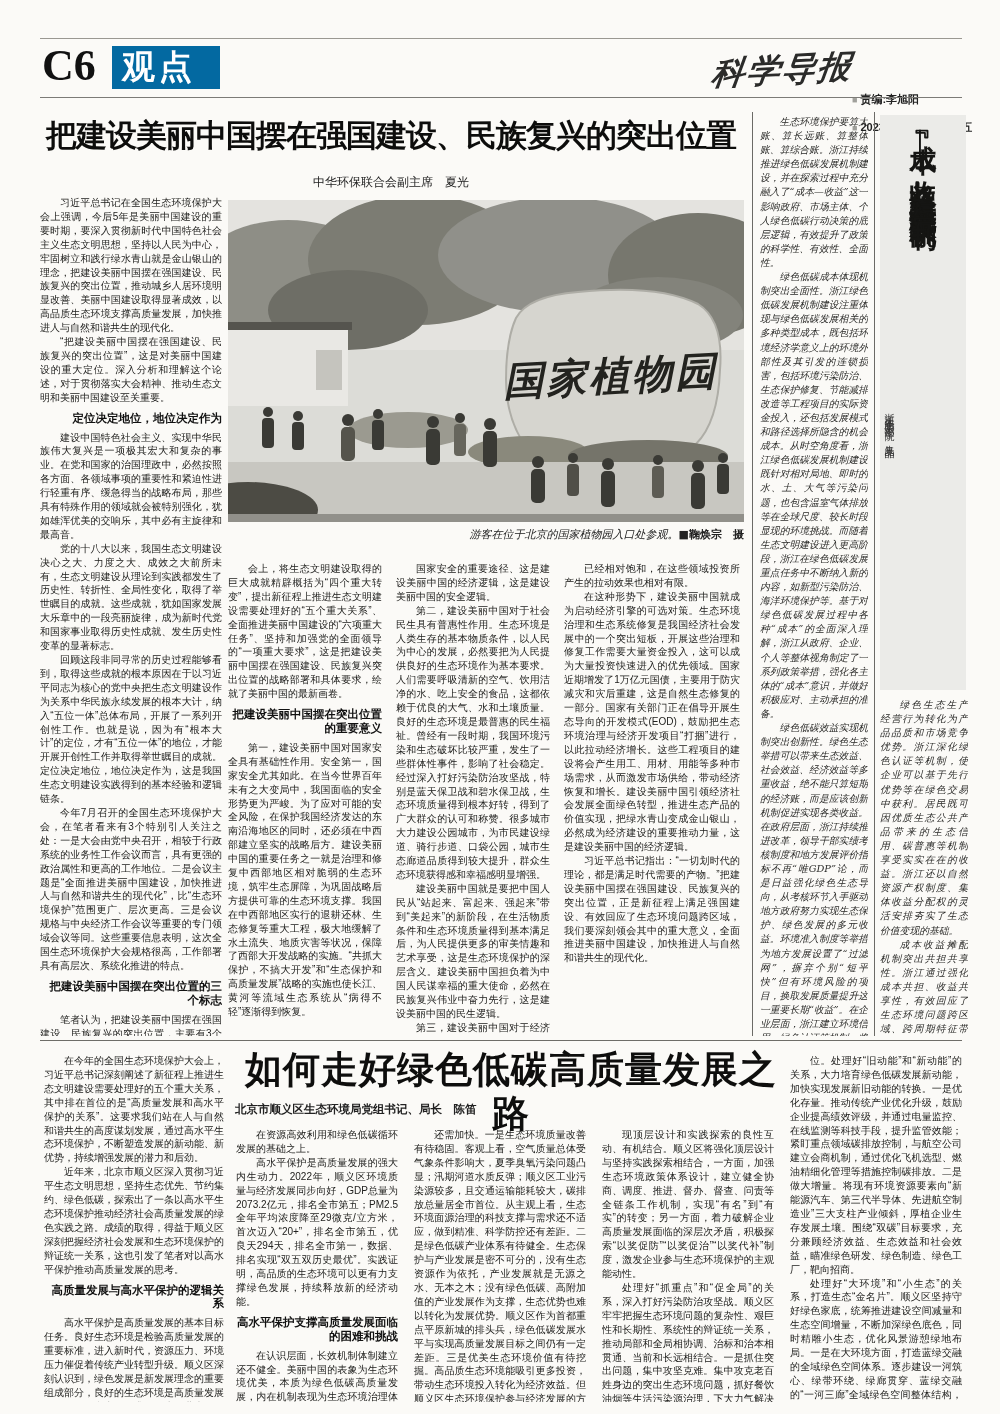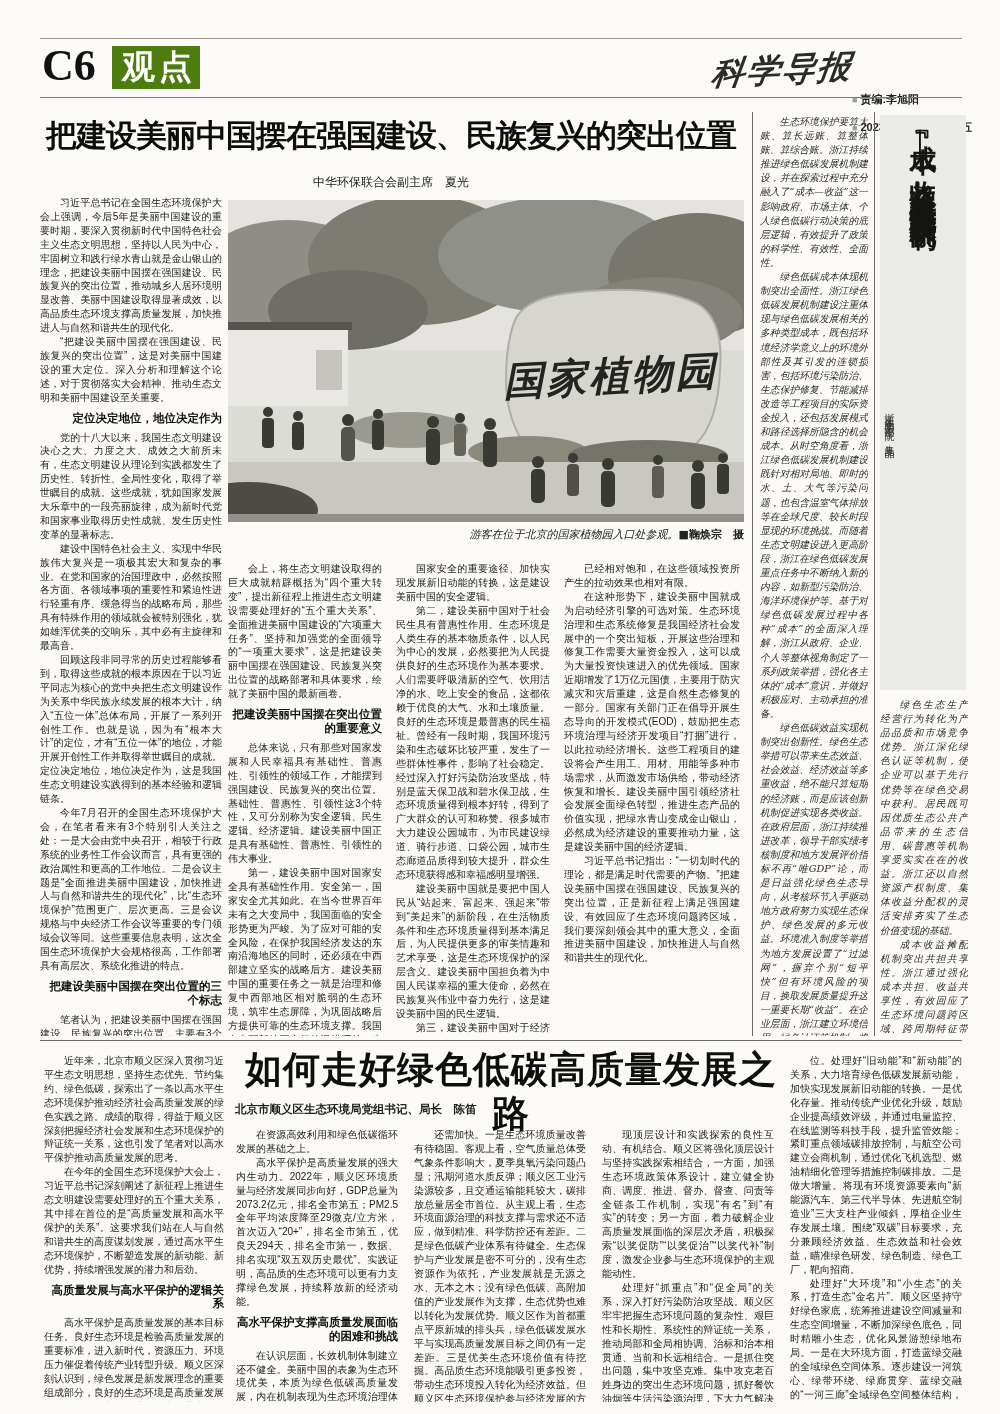--- a/index.html
+++ b/index.html
@@ -8,22 +8,22 @@
     background:#fbfaf7;color:#1b1b1a;
     font-family:"Liberation Sans",sans-serif;
     overflow:hidden;
   }
   .abs{position:absolute;}
   .hrule{position:absolute;background:#9a9892;height:1px;}
   .vrule{position:absolute;background:#6b6a66;width:1px;}
 
   
   .page-no{left:42px;top:44px;font-family:"Liberation Serif",serif;font-size:44px;font-weight:bold;color:#111;line-height:1;}
-  .section-badge{left:112px;top:46px;background:#4d7c0f;color:#fff;
-    font-size:33px;font-weight:bold;letter-spacing:4px;padding:4px 4px 6px 10px;line-height:1;}
+  .section-badge{left:112px;top:46px;background:#0369a1;color:#fff;
+    font-size:33px;font-weight:bold;letter-spacing:4px;padding:4px 24px 6px 10px;line-height:1;}
   .masthead{left:712px;top:48px;font-family:"DejaVu Serif",serif;font-style:italic;font-weight:bold;
     font-size:33px;color:#2b2b2a;transform:skewX(-10deg) rotate(-3deg);letter-spacing:2px;}
   .ed-block{left:852px;top:52px;font-size:11px;font-weight:bold;color:#222;line-height:27px;margin-top:34px;}
   .sq{color:#a0a09b;font-size:9px;margin-right:3px;}
 
   
   .main-headline{left:40px;top:116px;width:702px;text-align:center;
     font-size:31px;font-weight:900;letter-spacing:-1px;color:#0d0d0c;line-height:1.3;}
   .main-byline{left:40px;top:174px;width:702px;text-align:center;font-size:12px;font-weight:normal;color:#222;}
   .colbox{position:absolute;overflow:hidden;text-align:justify;font-size:10px;line-height:13.9px;color:#21211f;}
@@ -65,22 +65,22 @@
 </div>
 <div class="hrule" style="left:40px;top:97px;width:922px;background:#7c7b77;"></div>
 
 <div class="abs main-headline">把建设美丽中国摆在强国建设、民族复兴的突出位置</div>
 <div class="abs main-byline">中华环保联合会副主席　夏光</div>
 
 <div class="colbox" style="left:40px;top:196px;width:182px;height:840px;">
     <p class="para">习近平总书记在全国生态环境保护大会上强调，今后5年是美丽中国建设的重要时期，要深入贯彻新时代中国特色社会主义生态文明思想，坚持以人民为中心，牢固树立和践行绿水青山就是金山银山的理念，把建设美丽中国摆在强国建设、民族复兴的突出位置，推动城乡人居环境明显改善、美丽中国建设取得显著成效，以高品质生态环境支撑高质量发展，加快推进人与自然和谐共生的现代化。</p>
     <p class="para">“把建设美丽中国摆在强国建设、民族复兴的突出位置”，这是对美丽中国建设的重大定位。深入分析和理解这个论述，对于贯彻落实大会精神、推动生态文明和美丽中国建设至关重要。</p>
     <p class="subhead">定位决定地位，地位决定作为</p>
+    <p class="para">建设中国特色社会主义、实现中华民族伟大复兴是一项极其宏大和复杂的事业。在党和国家的治国理政中，必然按照各方面、各领域事项的重要性和紧迫性进行轻重有序、缓急得当的战略布局，那些具有特殊作用的领域就会被特别强化，犹如雄浑优美的交响乐，其中必有主旋律和最高音。</p>
     <p class="para">党的十八大以来，我国生态文明建设决心之大、力度之大、成效之大前所未有，生态文明建设从理论到实践都发生了历史性、转折性、全局性变化，取得了举世瞩目的成就。这些成就，犹如国家发展大乐章中的一段亮丽旋律，成为新时代党和国家事业取得历史性成就、发生历史性变革的显著标志。</p>
-    <p class="para">建设中国特色社会主义、实现中华民族伟大复兴是一项极其宏大和复杂的事业。在党和国家的治国理政中，必然按照各方面、各领域事项的重要性和紧迫性进行轻重有序、缓急得当的战略布局，那些具有特殊作用的领域就会被特别强化，犹如雄浑优美的交响乐，其中必有主旋律和最高音。</p>
     <p class="para">回顾这段非同寻常的历史过程能够看到，取得这些成就的根本原因在于以习近平同志为核心的党中央把生态文明建设作为关系中华民族永续发展的根本大计，纳入“五位一体”总体布局，开展了一系列开创性工作。也就是说，因为有“根本大计”的定位，才有“五位一体”的地位，才能开展开创性工作并取得举世瞩目的成就。定位决定地位，地位决定作为，这是我国生态文明建设实践得到的基本经验和逻辑链条。</p>
     <p class="para">今年7月召开的全国生态环境保护大会，在笔者看来有3个特别引人关注之处：一是大会由党中央召开，相较于行政系统的业务性工作会议而言，具有更强的政治属性和更高的工作地位。二是会议主题是“全面推进美丽中国建设，加快推进人与自然和谐共生的现代化”，比“生态环境保护”范围更广、层次更高。三是会议规格与中央经济工作会议等重要的专门领域会议等同。这些重要信息表明，这次全国生态环境保护大会规格很高，工作部署具有高层次、系统化推进的特点。</p>
     <p class="subhead">把建设美丽中国摆在突出位置的三个标志</p>
     <p class="para">笔者认为，把建设美丽中国摆在强国建设、民族复兴的突出位置，主要有3个标志：</p>
   </div>
 
 <div class="abs photo">
   <svg width="516" height="322" viewBox="0 0 516 322">
     <rect x="0" y="0" width="516" height="322" fill="#dcdcd7"></rect>
     <rect x="0" y="0" width="516" height="150" fill="#e4e3df"></rect>
@@ -138,25 +138,24 @@
     <rect x="0" y="314" width="516" height="8" fill="#91908a"></rect>
   </svg>
 </div>
 <div class="abs photo-caption">
   <span>游客在位于北京的国家植物园入口处参观。</span><b>■鞠焕宗　摄</b>
 </div>
 
 <div class="colbox" style="left:228px;top:562px;width:154px;height:474px;">
     <p class="para">会上，将生态文明建设取得的巨大成就精辟概括为“四个重大转变”，提出新征程上推进生态文明建设需要处理好的“五个重大关系”、全面推进美丽中国建设的“六项重大任务”、坚持和加强党的全面领导的“一项重大要求”，这是把建设美丽中国摆在强国建设、民族复兴突出位置的战略部署和具体要求，绘就了美丽中国的最新画卷。</p>
     <p class="subhead">把建设美丽中国摆在突出位置的重要意义</p>
-    <p class="para">总体来说，只有那些对国家发展和人民幸福具有基础性、普惠性、引领性的领域工作，才能摆到强国建设、民族复兴的突出位置。基础性、普惠性、引领性这3个特性，又可分别称为安全逻辑、民生逻辑、经济逻辑。建设美丽中国正是具有基础性、普惠性、引领性的伟大事业。</p>
     <p class="para">第一，建设美丽中国对国家安全具有基础性作用。安全第一，国家安全尤其如此。在当今世界百年未有之大变局中，我国面临的安全形势更为严峻。为了应对可能的安全风险，在保护我国经济发达的东南沿海地区的同时，还必须在中西部建立坚实的战略后方。建设美丽中国的重要任务之一就是治理和修复中西部地区相对脆弱的生态环境，筑牢生态屏障，为巩固战略后方提供可靠的生态环境支撑。我国在中西部地区实行的退耕还林、生态修复等重大工程，极大地缓解了水土流失、地质灾害等状况，保障了西部大开发战略的实施。“共抓大保护，不搞大开发”和“生态保护和高质量发展”战略的实施也使长江、黄河等流域生态系统从“病得不轻”逐渐得到恢复。</p>
   </div>
 <div class="colbox" style="left:396px;top:562px;width:154px;height:474px;">
-    <p class="para">国家安全的重要途径、加快实现发展新旧动能的转换，这是建设美丽中国的安全逻辑。</p>
+    <p class="para">国家安全的重要途径、这是建设美丽中国的经济逻辑，这是建设美丽中国的安全逻辑。</p>
     <p class="para">第二，建设美丽中国对于社会民生具有普惠性作用。生态环境是人类生存的基本物质条件，以人民为中心的发展，必然要把为人民提供良好的生态环境作为基本要求。人们需要呼吸清新的空气、饮用洁净的水、吃上安全的食品，这都依赖于优良的大气、水和土壤质量。良好的生态环境是最普惠的民生福祉。曾经有一段时期，我国环境污染和生态破坏比较严重，发生了一些群体性事件，影响了社会稳定。经过深入打好污染防治攻坚战，特别是蓝天保卫战和碧水保卫战，生态环境质量得到根本好转，得到了广大群众的认可和称赞。很多城市大力建设公园城市，为市民建设绿道、骑行步道、口袋公园，城市生态廊道品质得到较大提升，群众生态环境获得感和幸福感明显增强。</p>
     <p class="para">建设美丽中国就是要把中国人民从“站起来、富起来、强起来”带到“美起来”的新阶段，在生活物质条件和生态环境质量得到基本满足后，为人民提供更多的审美情趣和艺术享受，这是生态环境保护的深层含义。建设美丽中国担负着为中国人民谋幸福的重大使命，必然在民族复兴伟业中奋力先行，这是建设美丽中国的民生逻辑。</p>
     <p class="para">第三，建设美丽中国对于经济发展具有引领性作用。发展是解决中国一切问题的“总钥匙”，以经济建设为中心是必须长期坚持的发展战略。当前，我国正处在经济结构转型升级的关键时期，经济发展遇到动力不足、增长乏力的难题。国家出台了一系列搞活经济、稳定增长的政策措施，促使经济形势逐步好转。这些举措的主要着力点之一就是拉动内需，鼓励投资，但由于前几年疫情影响，居民消费意愿和消费能力不足，想通过投资拉动经济增长主要是建设铁路、桥梁等基础设施，但目前这些基础设施</p>
   </div>
 <div class="colbox" style="left:564px;top:562px;width:176px;height:474px;">
     <p class="para">已经相对饱和，在这些领域投资所产生的拉动效果也相对有限。</p>
     <p class="para">在这种形势下，建设美丽中国就成为启动经济引擎的可选对策。生态环境治理和生态系统修复是我国经济社会发展中的一个突出短板，开展这些治理和修复工作需要大量资金投入，这可以成为大量投资快速进入的优先领域。国家近期增发了1万亿元国债，主要用于防灾减灾和灾后重建，这是自然生态修复的一部分。国家有关部门正在倡导开展生态导向的开发模式(EOD)，鼓励把生态环境治理与经济开发项目“打捆”进行，以此拉动经济增长。这些工程项目的建设将会产生用工、用材、用能等多种市场需求，从而激发市场供给，带动经济恢复和增长。建设美丽中国引领经济社会发展全面绿色转型，推进生态产品的价值实现，把绿水青山变成金山银山，必然成为经济建设的重要推动力量，这是建设美丽中国的经济逻辑。</p>
     <p class="para">习近平总书记指出：“一切划时代的理论，都是满足时代需要的产物。”把建设美丽中国摆在强国建设、民族复兴的突出位置，正是新征程上满足强国建设、有效回应了生态环境问题跨区域，我们要深刻领会其中的重大意义，全面推进美丽中国建设，加快推进人与自然和谐共生的现代化。</p>
   </div>
 
@@ -176,22 +175,22 @@
     <p class="para">绿色生态生产经营行为转化为产品品质和市场竞争优势。浙江深化绿色认证等机制，使企业可以基于先行优势等在绿色交易中获利。居民既可因优质生态公共产品带来的生态信用、碳普惠等机制享受实实在在的收益。浙江还以自然资源产权制度、集体收益分配权的灵活安排夯实了生态价值变现的基础。</p>
     <p class="para">成本收益摊配机制突出共担共享性。浙江通过强化成本共担、收益共享性，有效回应了生态环境问题跨区域、跨周期特征带来的挑战。省内流域生态补偿，由省级财政作出生态补偿转移支付补偿，市县间又实现横向补偿，参与打造跨省流域补偿制度样板。浙江积极探索区域合作的可能性，通过多元渠道实现外部性问题内部化。发挥财政的引导和支持功能，在节能降碳等重点领域持续投入，依托投资项目集成改革、绿色金融等引入社会资本和市场力量。政府“搭台”，企业和公众“唱戏”，最大限度调动各关键行动主体，形成政府为主导、企业为主体、社会组织和公众共同参与的生态环境行动和治理体系。</p>
   </div>
 
 <div class="hrule" style="left:40px;top:1040px;width:922px;background:#6e6d68;"></div>
 
 <div class="abs bottom-headline">如何走好绿色低碳高质量发展之路</div>
 <div class="abs bottom-byline">北京市顺义区生态环境局党组书记、局长　陈笛</div>
 
 <div class="colbox" style="left:44px;top:1054px;width:180px;height:348px;">
+    <p class="para">在今年的全国生态环境保护大会上，习近平总书记深刻阐述了新征程上推进生态文明建设需要处理好的五个重大关系，其中排在首位的是“高质量发展和高水平保护的关系”。这要求我们站在人与自然和谐共生的高度谋划发展，通过高水平生态环境保护，不断塑造发展的新动能、新优势，持续增强发展的潜力和后劲。</p>
     <p class="para">近年来，北京市顺义区深入贯彻习近平生态文明思想，坚持生态优先、节约集约、绿色低碳，探索出了一条以高水平生态环境保护推动经济社会高质量发展的绿色实践之路。成绩的取得，得益于顺义区深刻把握经济社会发展和生态环境保护的辩证统一关系，这也引发了笔者对以高水平保护推动高质量发展的思考。</p>
-    <p class="para">在今年的全国生态环境保护大会上，习近平总书记深刻阐述了新征程上推进生态文明建设需要处理好的五个重大关系，其中排在首位的是“高质量发展和高水平保护的关系”。这要求我们站在人与自然和谐共生的高度谋划发展，通过高水平生态环境保护，不断塑造发展的新动能、新优势，持续增强发展的潜力和后劲。</p>
     <p class="subhead">高质量发展与高水平保护的逻辑关系</p>
     <p class="para">高水平保护是高质量发展的基本目标任务。良好生态环境是检验高质量发展的重要标准，进入新时代，资源压力、环境压力催促着传统产业转型升级。顺义区深刻认识到，绿色发展是新发展理念的重要组成部分，良好的生态环境是高质量发展的目标任务和内在要求，作为工业大区、制造业强区，必须推动传统产业迈向绿色低碳。</p>
   </div>
 <div class="colbox" style="left:236px;top:1128px;width:162px;height:274px;">
     <p class="para">在资源高效利用和绿色低碳循环发展的基础之上。</p>
     <p class="para">高水平保护是高质量发展的强大内生动力。2022年，顺义区环境质量与经济发展同步向好，GDP总量为2073.2亿元，排名全市第五；PM2.5全年平均浓度降至29微克/立方米，首次迈入“20+”，排名全市第五，优良天294天，排名全市第一，数据、排名实现“双五双历史最优”。实践证明，高品质的生态环境可以更有力支撑绿色发展，持续释放新的经济动能。</p>
     <p class="subhead">高水平保护支撑高质量发展面临的困难和挑战</p>
     <p class="para">在认识层面，长效机制体制建立还不健全。美丽中国的表象为生态环境优美，本质为绿色低碳高质量发展，内在机制表现为生态环境治理体系与治理能力的现代化。但面对2035年基本实现美丽中国的建设目标，顺义区的环境治理长效机制体制建设任重道远。顺义区虽然始终坚持生态环境保护“党政同责、一岗双责”，但各相关部门在协同构建现代化治理体系，培育全民生态文明价值观念和行为准则方面还没有形成有效合力。</p>
   </div>
 <div class="colbox" style="left:414px;top:1128px;width:172px;height:274px;">

